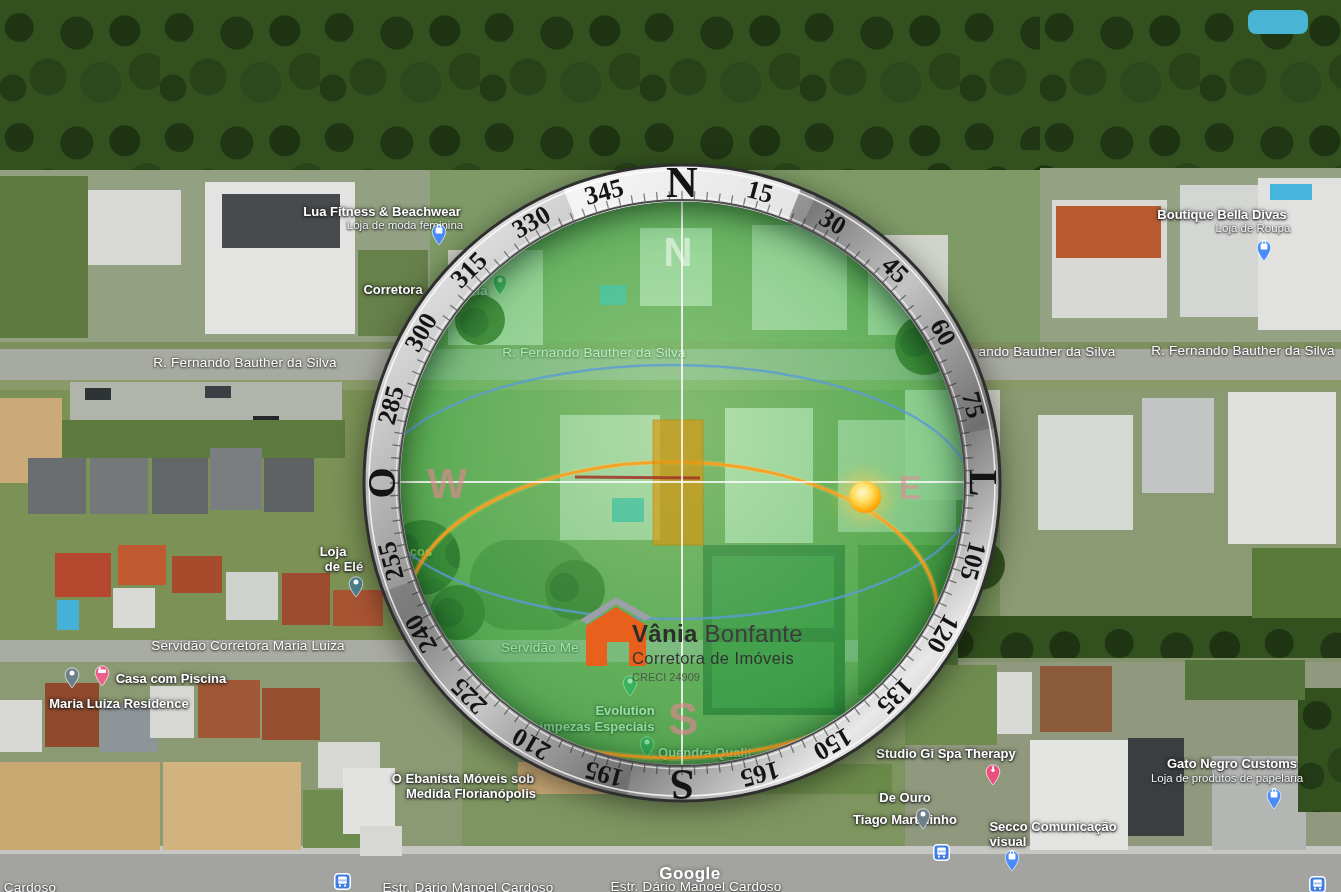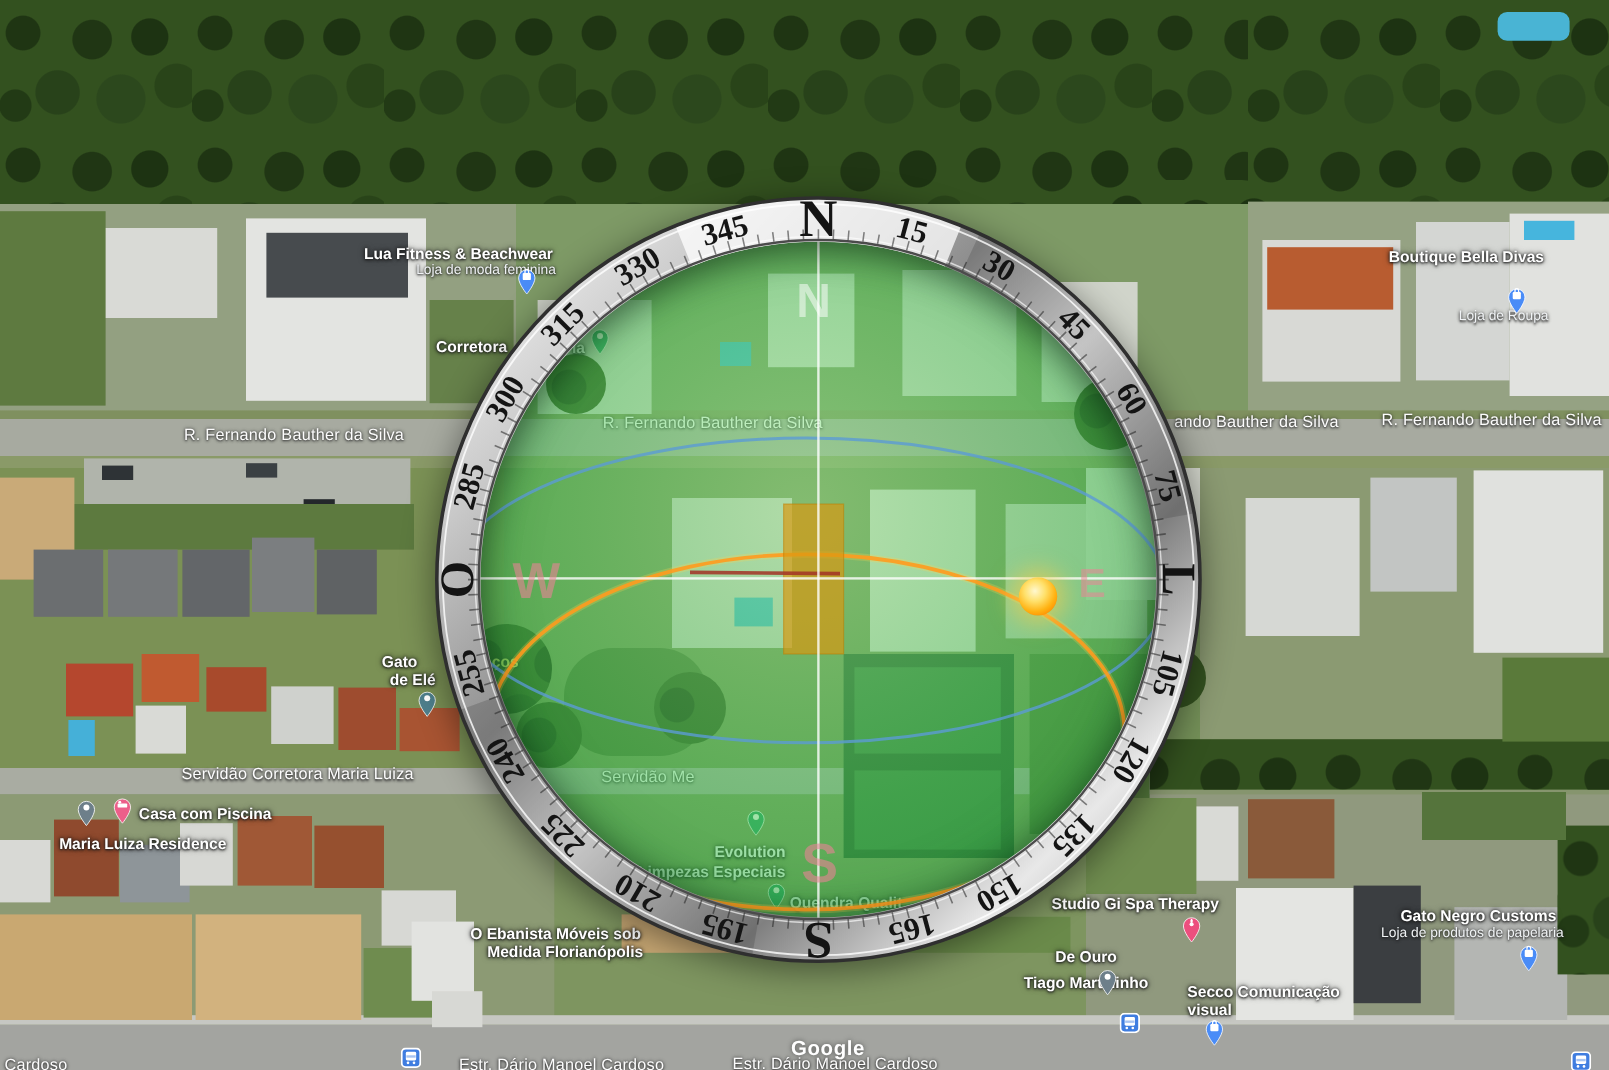--- a/index.html
+++ b/index.html
@@ -189,27 +189,27 @@
           <rect x="5.6" y="6.4" width="6.8" height="6" rx="1" fill="#fff"></rect>
     <path d="M7.5 6.4 V5.1 a1.5 1.5 0 0 1 3 0 V6.4" fill="none" stroke="#fff" stroke-width="1.1"></path>
         </svg></div>
       <div class="poi-line poi-title" style="left: 393px; top: 289px;">Corretora</div>
       <div class="poi-line poi-title" style="left: 482px; top: 290px;">ia</div>
       <div class="pin" style="left: 491px; top: 271px;"><svg width="18" height="25" viewBox="0 0 18 25">
     <path d="M9 24 C9 24 2.2 15.8 2.2 10.6 A6.8 6.8 0 0 1 15.8 10.6 C15.8 15.8 9 24 9 24 Z" fill="#2f9e68" stroke="rgba(255,255,255,.85)" stroke-width="0.8"></path>
           <circle cx="9" cy="8.9" r="2.5" fill="#fff"></circle>
         </svg></div>
       <div class="poi-line poi-title" style="left: 1222px; top: 214px;">Boutique Bella Divas</div>
-      <div class="poi-line poi-sub" style="left: 1253px; top: 228px; margin-top: 36px;">Loja de Roupa</div>
+      <div class="poi-line poi-sub" style="left: 1253px; top: 228px;">Loja de Roupa</div>
       <div class="pin" style="left: 1255px; top: 237px;"><svg width="18" height="25" viewBox="0 0 18 25">
     <path d="M9 24 C9 24 2.2 15.8 2.2 10.6 A6.8 6.8 0 0 1 15.8 10.6 C15.8 15.8 9 24 9 24 Z" fill="#4a8cf7" stroke="rgba(255,255,255,.85)" stroke-width="0.8"></path>
           <rect x="5.6" y="6.4" width="6.8" height="6" rx="1" fill="#fff"></rect>
     <path d="M7.5 6.4 V5.1 a1.5 1.5 0 0 1 3 0 V6.4" fill="none" stroke="#fff" stroke-width="1.1"></path>
         </svg></div>
-      <div class="poi-line poi-title" style="left: 333px; top: 551px;">Gato</div>
+      <div class="poi-line poi-title" style="left: 333px; top: 551px;">Loja</div>
       <div class="poi-line poi-title" style="left: 344px; top: 566px;">de Elé</div>
       <div class="poi-line poi-frag" style="left: 421px; top: 551px;">ços</div>
       <div class="pin" style="left: 347px; top: 573px;"><svg width="18" height="25" viewBox="0 0 18 25">
     <path d="M9 24 C9 24 2.2 15.8 2.2 10.6 A6.8 6.8 0 0 1 15.8 10.6 C15.8 15.8 9 24 9 24 Z" fill="#4e7f8c" stroke="rgba(255,255,255,.85)" stroke-width="0.8"></path>
           <circle cx="9" cy="8.9" r="2.5" fill="#fff"></circle>
         </svg></div>
       <div class="poi-line poi-title" style="left: 171px; top: 678px;">Casa com Piscina</div>
       <div class="pin" style="left: 93px; top: 662px;"><svg width="18" height="25" viewBox="0 0 18 25">
     <path d="M9 24 C9 24 2.2 15.8 2.2 10.6 A6.8 6.8 0 0 1 15.8 10.6 C15.8 15.8 9 24 9 24 Z" fill="#ec5f8a" stroke="rgba(255,255,255,.85)" stroke-width="0.8"></path>
           <rect x="5" y="7.6" width="8" height="3.4" rx="0.8" fill="#fff"></rect>
@@ -347,15 +347,29 @@
       <div class="rl rl-num" style="transform: translate(-50%, -50%) rotate(240deg) translateY(-301px);">240</div>
       <div class="rl rl-num" style="transform: translate(-50%, -50%) rotate(255deg) translateY(-301px);">255</div>
       <div class="rl rl-lo" style="transform: translate(-50%, -50%) rotate(270deg) translateY(-301px);">O</div>
       <div class="rl rl-num" style="transform: translate(-50%, -50%) rotate(285deg) translateY(-301px);">285</div>
       <div class="rl rl-num" style="transform: translate(-50%, -50%) rotate(300deg) translateY(-301px);">300</div>
       <div class="rl rl-num" style="transform: translate(-50%, -50%) rotate(315deg) translateY(-301px);">315</div>
       <div class="rl rl-num" style="transform: translate(-50%, -50%) rotate(330deg) translateY(-301px);">330</div>
       <div class="rl rl-num" style="transform: translate(-50%, -50%) rotate(345deg) translateY(-301px);">345</div>
     </div>
 
+  <div class="logo">
+    <svg width="82" height="84" viewBox="0 0 82 84">
+      <path d="M6 30 L42 7 L78 27 L71 31 L42 14 L13 34 Z" fill="#9aa0a6"></path>
+      <path d="M12 36 L42 17 L72 35 V76 H55 V52 H33 V76 H12 Z" fill="#e8601c"></path>
+    </svg>
+    <div class="logo-text">
+      <div class="logo-name">
+        <b>Vânia</b>
+        <span class="light">Bonfante</span>
+      </div>
+      <div class="logo-tag">Corretora de Imóveis</div>
+      <div class="logo-creci">CRECI 24909</div>
+    </div>
+  </div>
 
 
 </div>
 
 </body></html>

